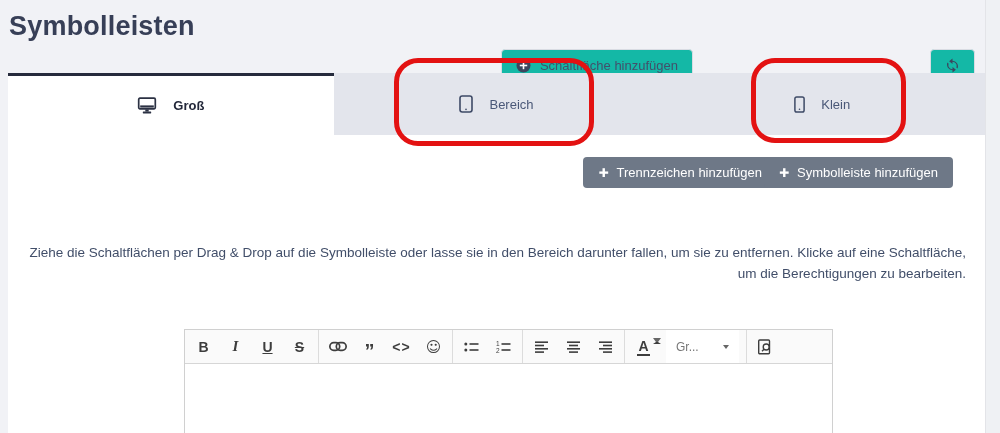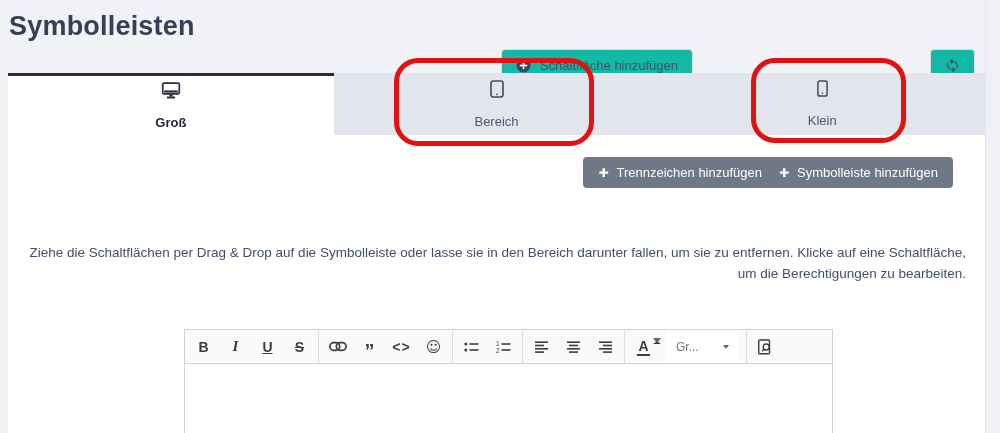--- a/index.html
+++ b/index.html
@@ -16,21 +16,21 @@
     position:absolute;top:13px;height:33px;display:flex;align-items:center;gap:9px;
     background:#14b8a6;border:1px solid #d9dce3;border-radius:4px;padding:0 14px;
     font-size:13px;color:#42506b;cursor:pointer;box-sizing:border-box;white-space:nowrap;margin-top:36px;
   }
   .hdr-btn svg{flex:0 0 auto;}
   
   .tab-row{
     position:absolute;left:8px;top:73px;width:977px;height:62px;display:flex;
   }
   .tab{
-    flex:1;display:flex;flex-direction:column;align-items:center;justify-content:center;
+    flex:1;display:flex;flex-direction:row;align-items:center;justify-content:center;
     gap:16px;background:#e3e5ec;cursor:pointer;box-sizing:border-box;
   }
   .tab.active{
     background:#fff;border-top:3px solid #262b3d;
   }
   .tab-label{font-size:13px;color:#4a5878;}
   .tab.active .tab-label{font-weight:700;color:#23283a;}
   
   .ring{
     position:absolute;border:5px solid #e31212;border-radius:24px;

